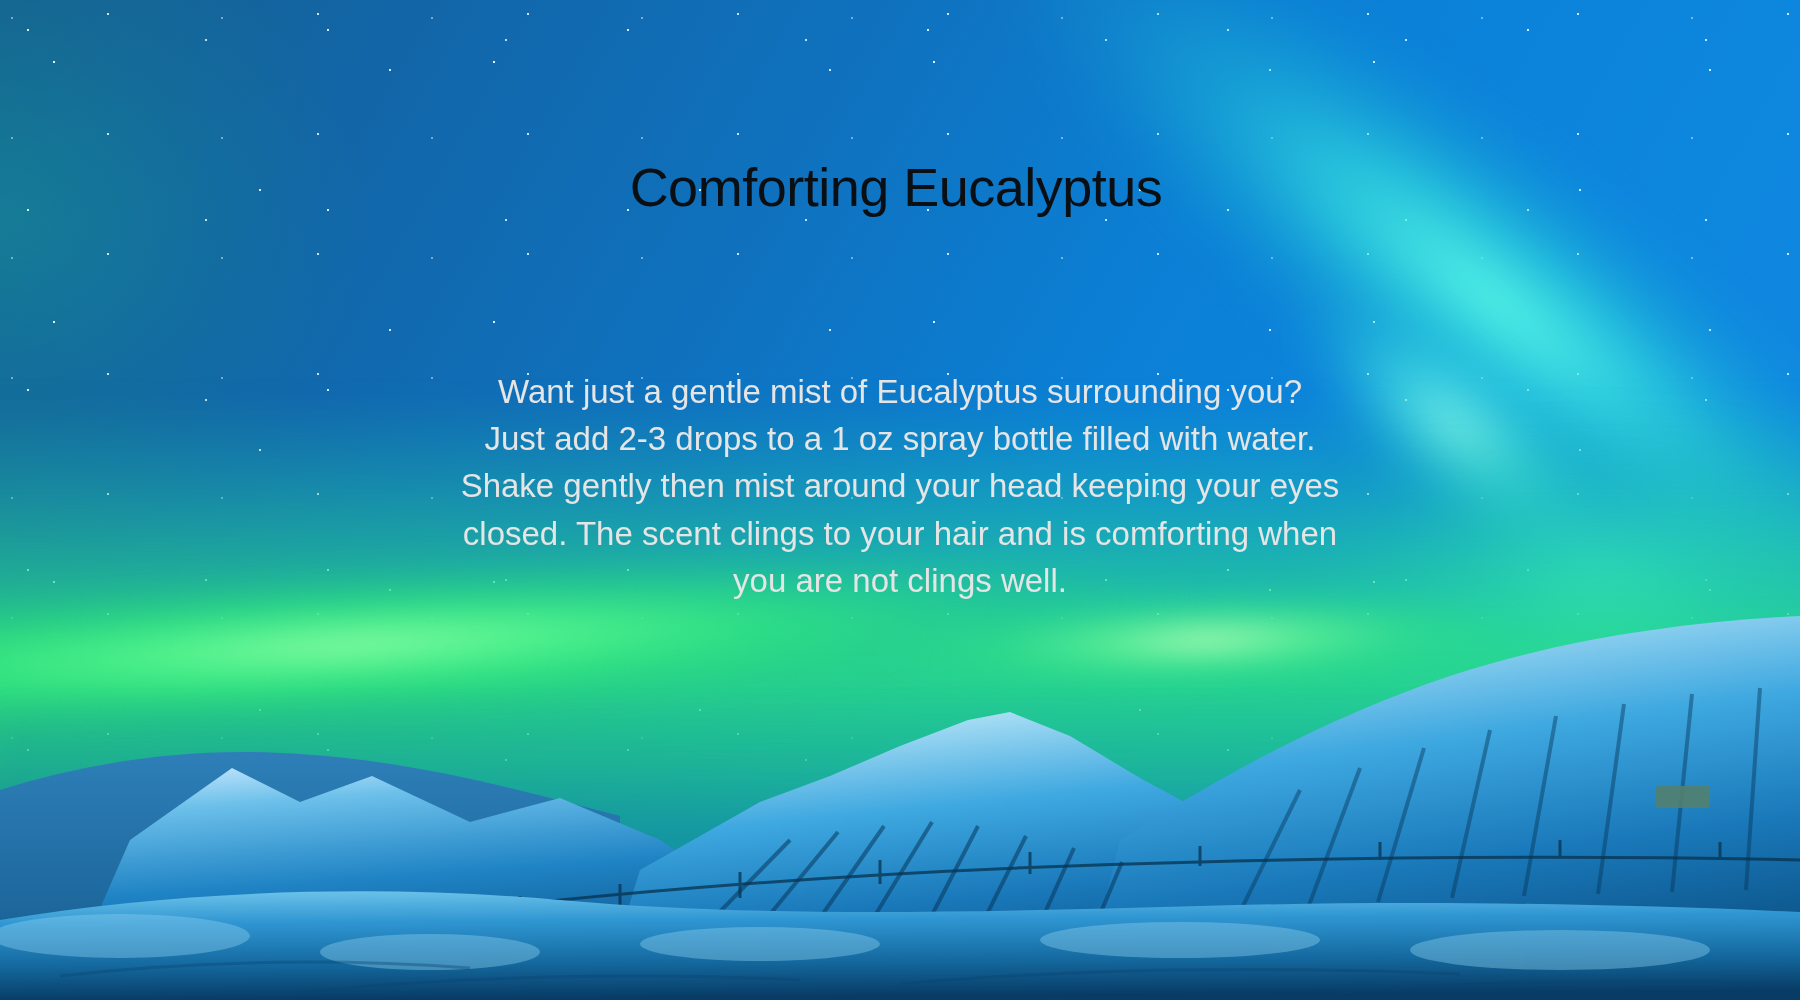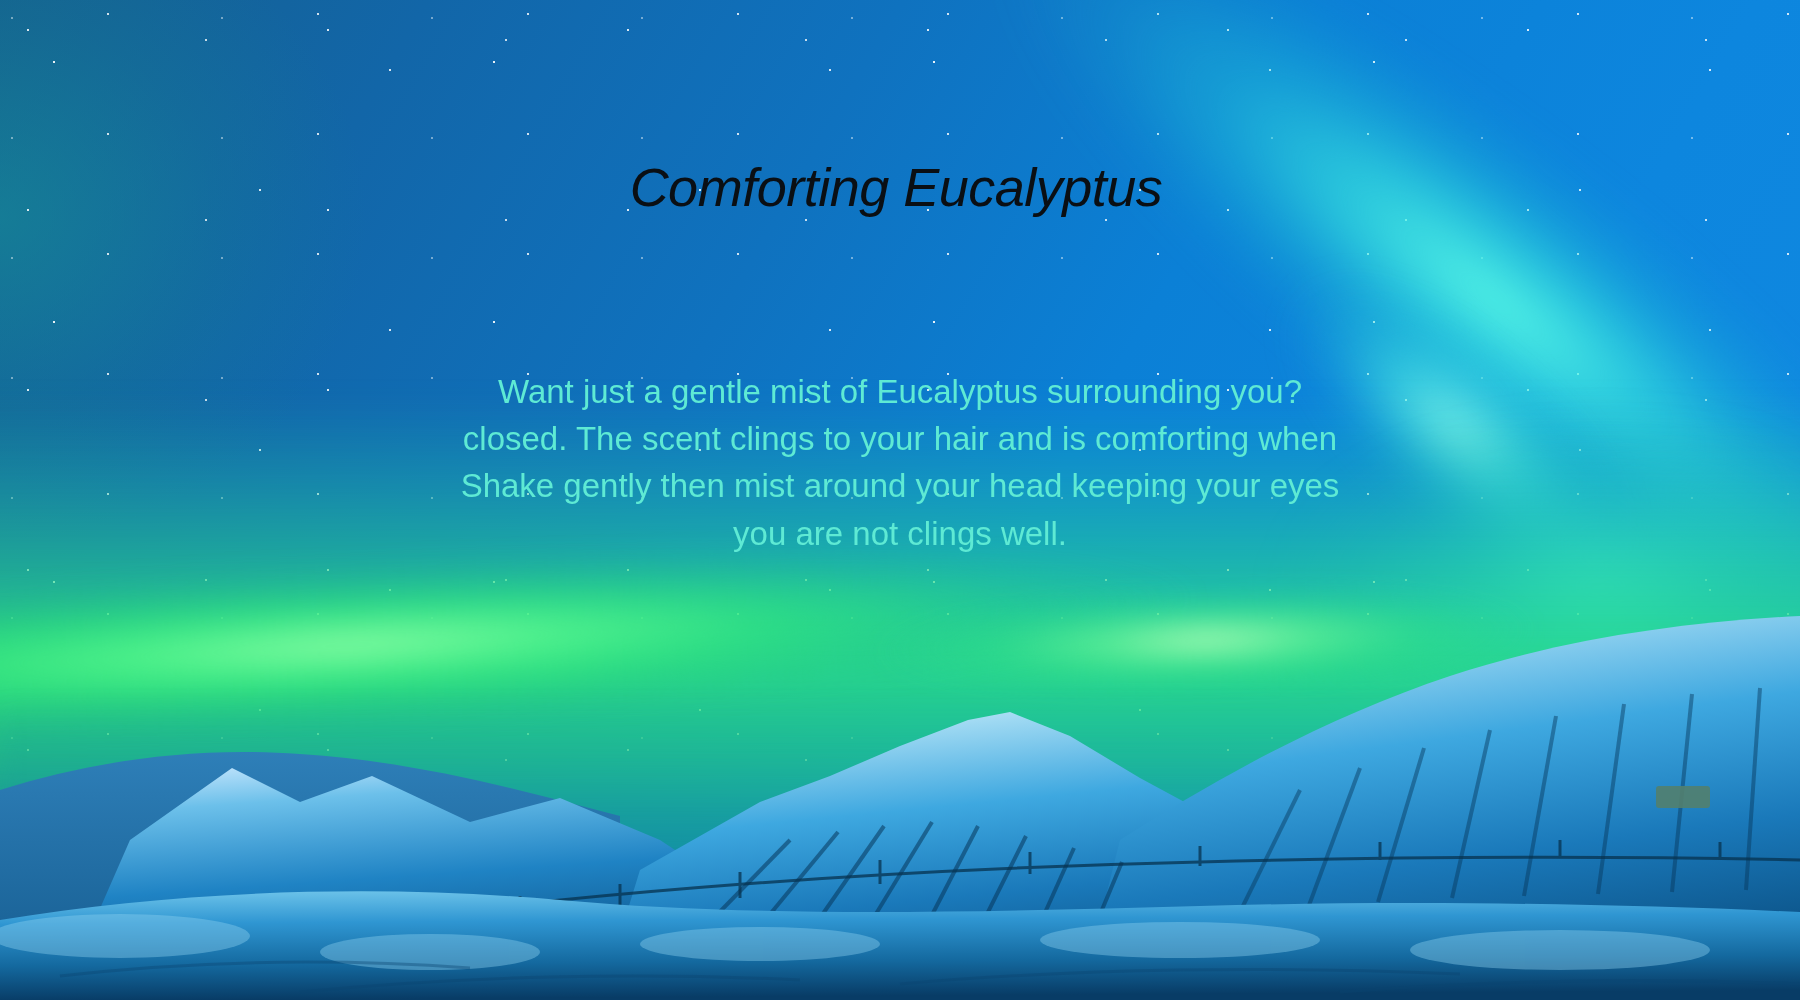--- a/index.html
+++ b/index.html
@@ -194,34 +194,33 @@
     position:absolute;
     left:0; right:8px;
     top:158px;
     text-align:center;
     font-size:54px;
     font-weight:300;
     letter-spacing:-0.5px;
     color:#0a0f14;
     font-family:"Liberation Sans", sans-serif;
     line-height:1.1;
-    font-style:italic;
   }
 
   .body-copy {
     position:absolute;
     left:50%;
     transform:translateX(-50%);
     top:368px;
     width:1020px;
     text-align:center;
     font-size:33px;
     font-weight:400;
     line-height:1.43;
-    color:#5eead4;
+    color:#e5e5e5;
     font-family:"Liberation Sans", sans-serif;
   }
   .body-copy .ln { display:block; white-space:nowrap; }
 
   .site-url {
     position:absolute;
     left:0; right:0;
     top:936px;
     text-align:center;
     font-size:21px;
@@ -347,19 +346,20 @@
       </svg>
     </div>
   </div>
 
   <div class="content">
 
     <h1 class="title">Comforting Eucalyptus</h1>
 
     <div class="body-copy">
       <span class="ln">Want just a gentle mist of Eucalyptus surrounding you?</span>
+      <span class="ln">Just add 2-3 drops to a 1 oz spray bottle filled with water.</span>
+      <span class="ln">Shake gently then mist around your head keeping your eyes</span>
       <span class="ln">closed. The scent clings to your hair and is comforting when</span>
-      <span class="ln">Shake gently then mist around your head keeping your eyes</span>
       <span class="ln">you are not clings well.</span>
     </div>
 
   </div>
 </div>
 
 </body></html>

